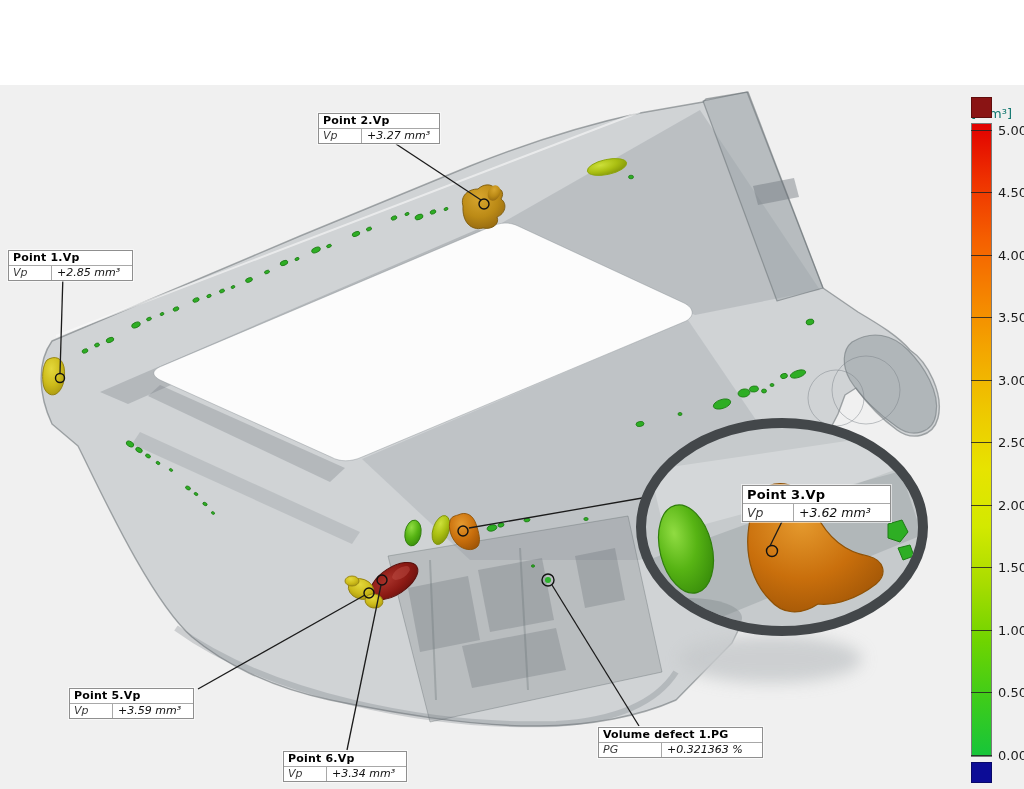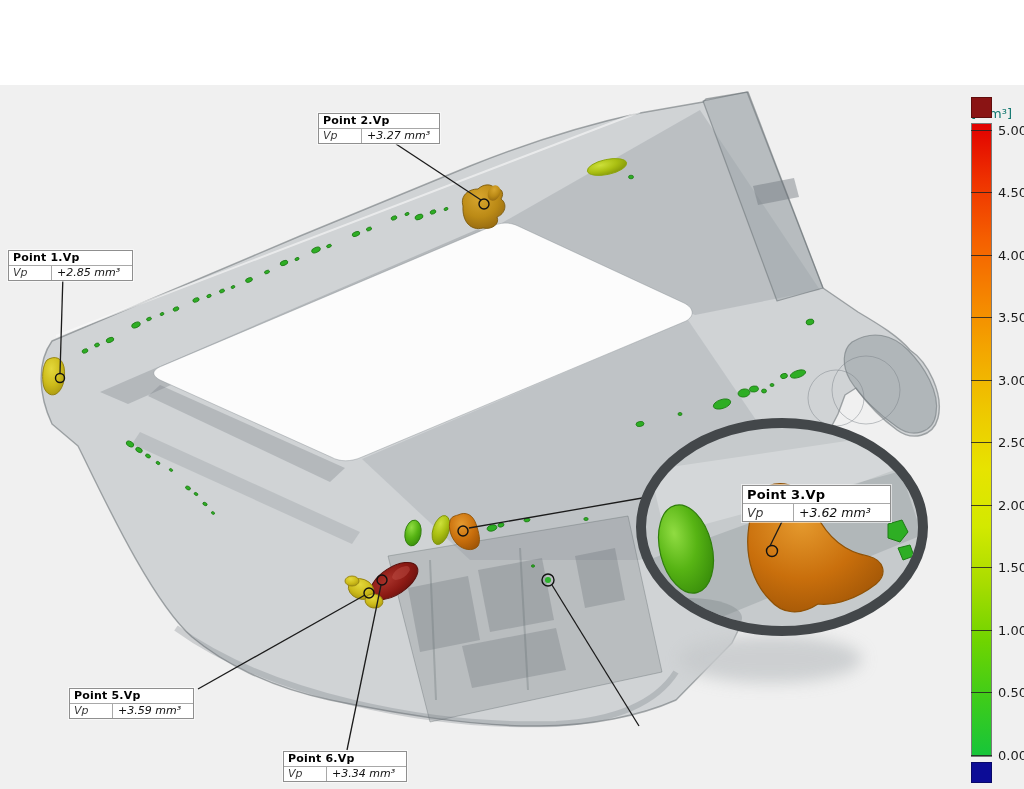--- a/index.html
+++ b/index.html
@@ -278,20 +278,27 @@
   </div>
 
   <div class="callout" style="left:69px;top:688px;width:123px;">
     <div class="callout-title">Point 5.Vp</div>
     <div class="callout-row">
       <span class="callout-key">Vp</span>
       <span class="callout-value">+3.59 mm³</span>
     </div>
   </div>
 
+  <div class="callout vd" style="left:598px;top:727px;width:163px;">
+    <div class="callout-title">Volume defect 1.PG</div>
+    <div class="callout-row">
+      <span class="callout-key">PG</span>
+      <span class="callout-value">+0.321363 %</span>
+    </div>
+  </div>
 
   <div class="colorbar">
     <div class="cb-title">[mm³]</div>
     <div class="cb-overflow" style="background: rgb(138, 20, 20);"></div>
     <div class="cb-bar" style="background: linear-gradient(rgb(225, 0, 0), rgb(239, 51, 0), rgb(245, 95, 0), rgb(245, 132, 0), rgb(243, 168, 0), rgb(238, 200, 0), rgb(231, 227, 0), rgb(211, 233, 0), rgb(168, 220, 0), rgb(111, 212, 0), rgb(62, 204, 26), rgb(22, 197, 58));"></div>
     <div class="cb-underflow" style="background: rgb(12, 12, 150);"></div>
     <div class="cb-tick" style="top:122px;">
         <span class="cb-tick-line"></span>
         <span class="cb-tick-label">5.00</span>
       </div>

